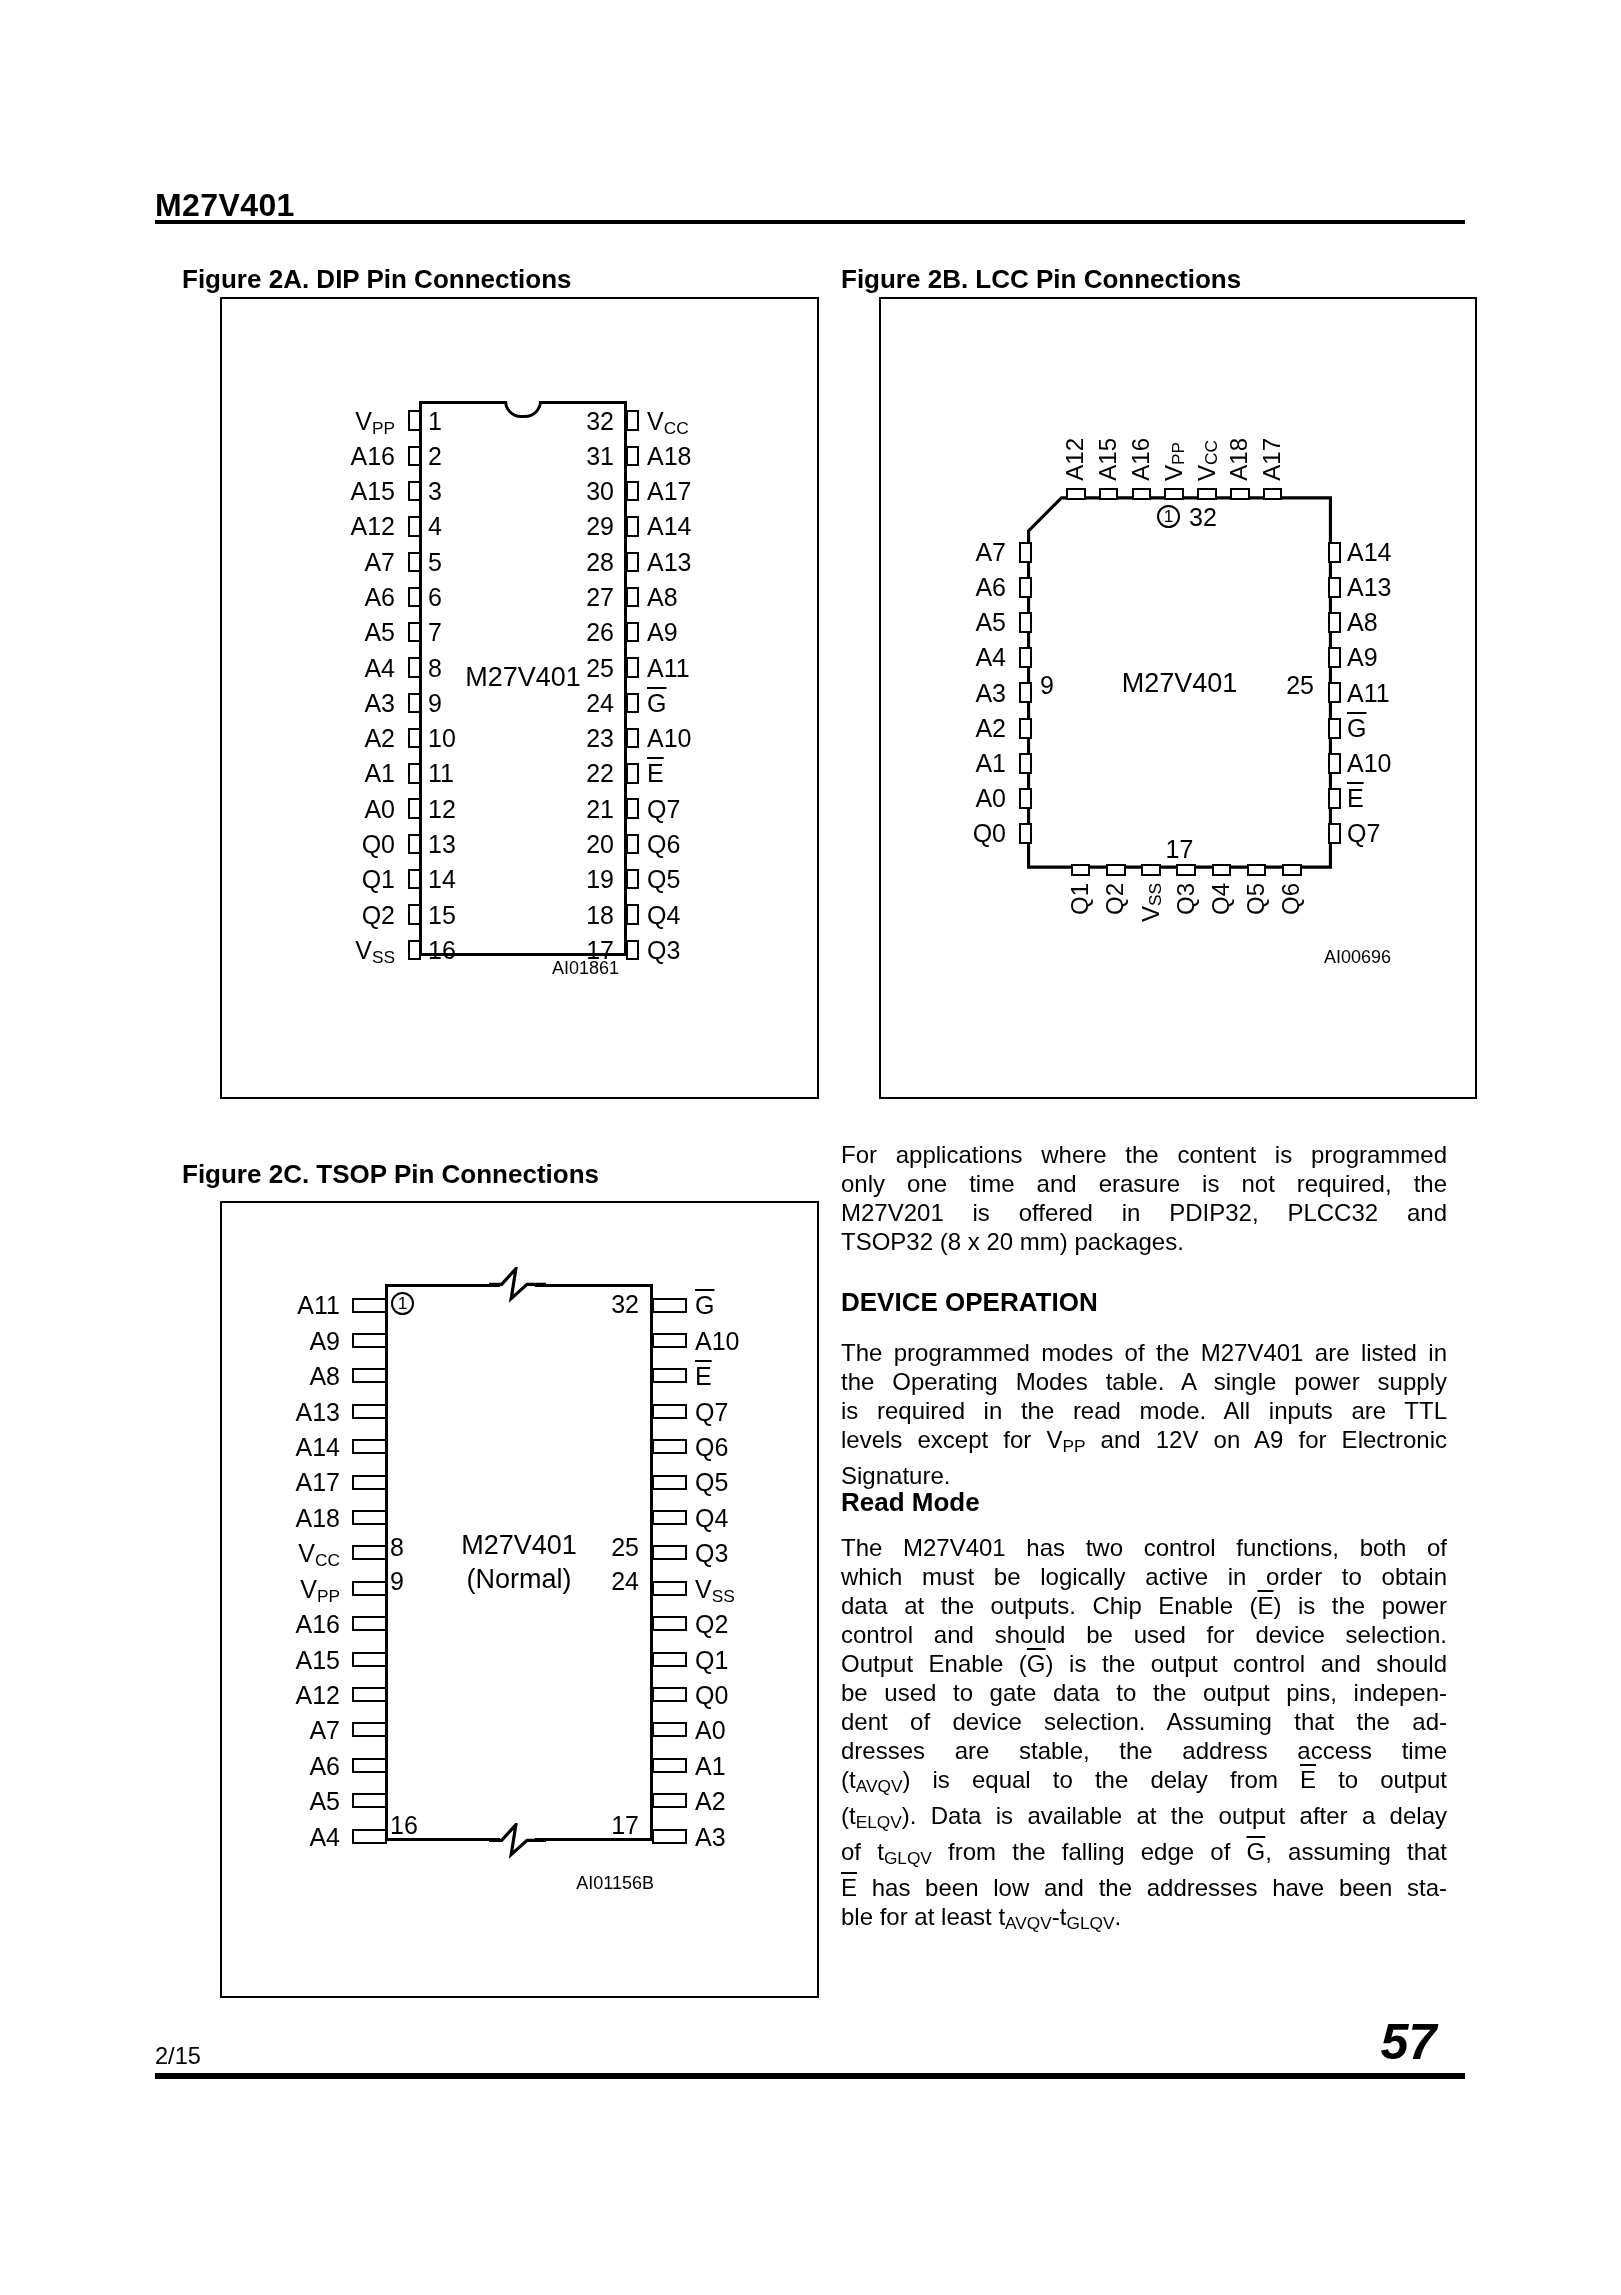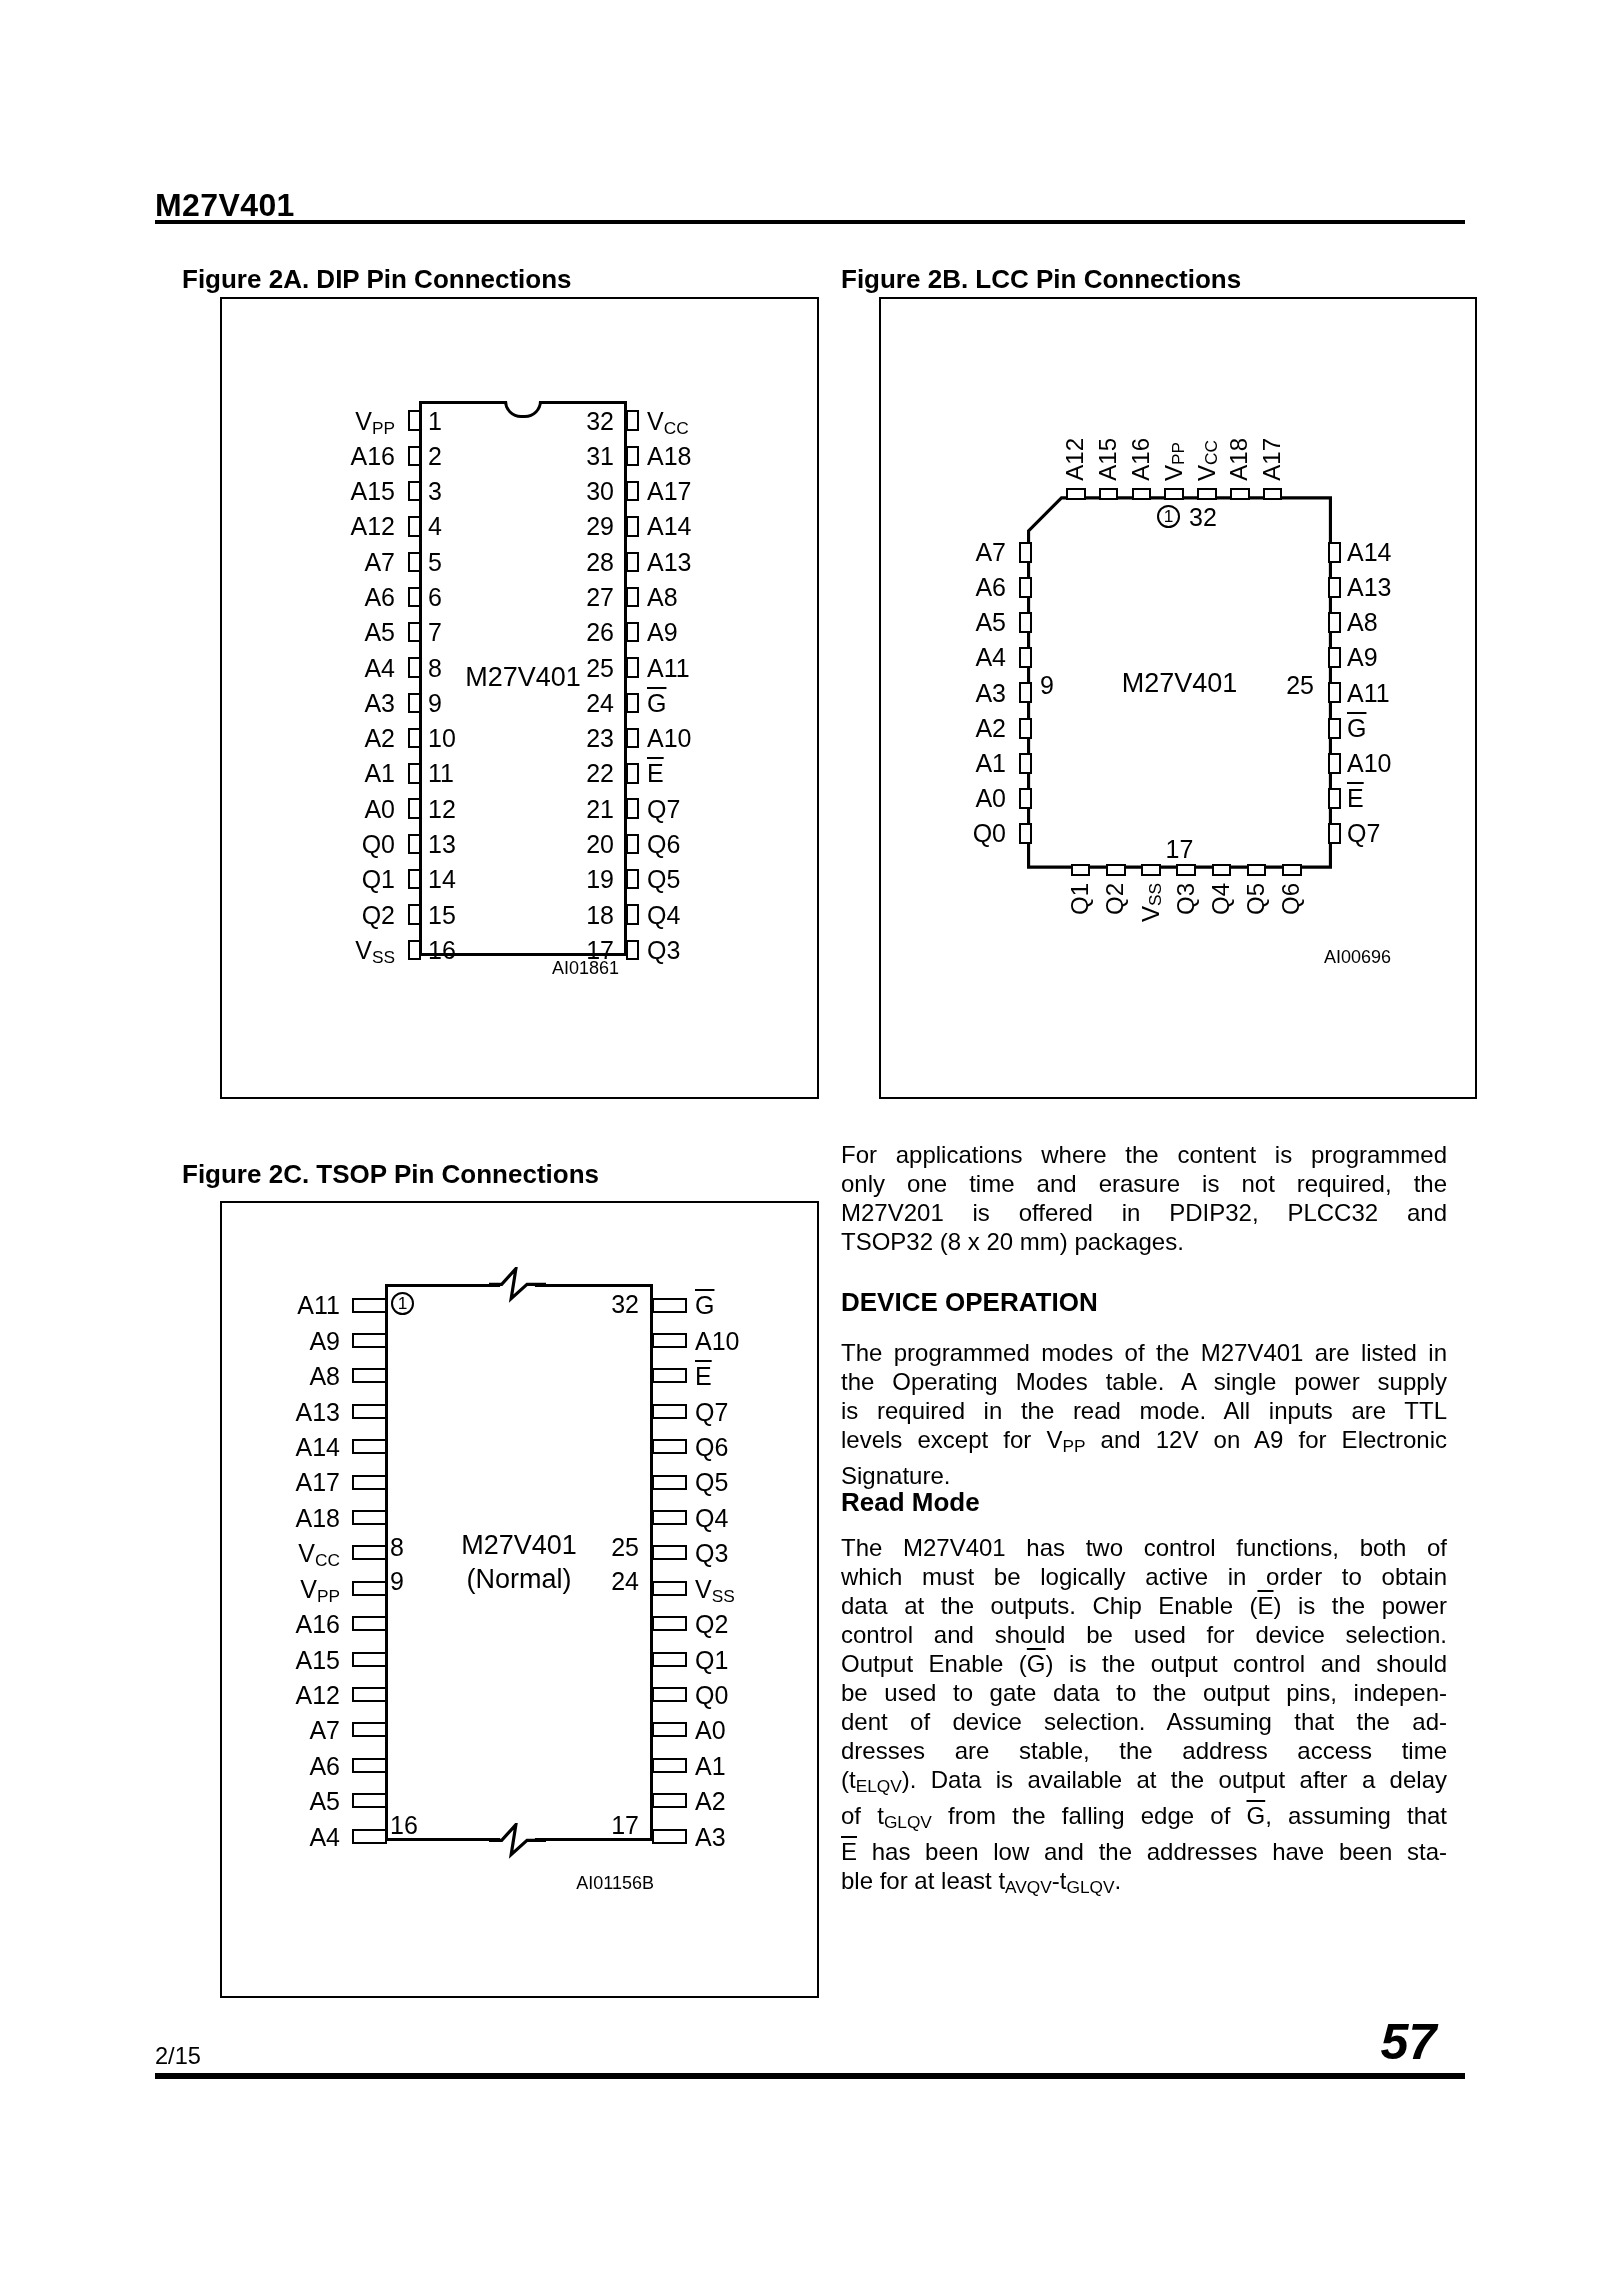--- a/index.html
+++ b/index.html
@@ -598,20 +598,21 @@
   <div class="tcol" id="p3">
 
   <div class="tline" style="--i: 0;">The M27V401 has two control functions, both of</div>
       <div class="tline" style="--i: 1;">which must be logically active in order to obtain</div>
       <div class="tline" style="--i: 2;">data at the outputs. Chip Enable (<span class="ov">E</span>) is the power</div>
       <div class="tline" style="--i: 3;">control and should be used for device selection.</div>
       <div class="tline" style="--i: 4;">Output Enable (<span class="ov">G</span>) is the output control and should</div>
       <div class="tline" style="--i: 5;">be used to gate data to the output pins, indepen-</div>
       <div class="tline" style="--i: 6;">dent of device selection. Assuming that the ad-</div>
       <div class="tline" style="--i: 7;">dresses are stable, the address access time</div>
+      <div class="tline" style="--i: 8;">(t<sub>AVQV</sub>) is equal to the delay from <span class="ov">E</span> to output</div>
       <div class="tline" style="--i: 9;">(t<sub>ELQV</sub>). Data is available at the output after a delay</div>
       <div class="tline" style="--i: 10;">of t<sub>GLQV</sub> from the falling edge of <span class="ov">G</span>, assuming that</div>
       <div class="tline" style="--i: 11;"><span class="ov">E</span> has been low and the addresses have been sta-</div>
       <div class="tline" style="--i: 12;">ble for at least t<sub>AVQV</sub>-t<sub>GLQV</sub>.</div>
     </div>
 
   <div class="abs page-num">2/15</div>
   <svg class="abs logo" viewBox="0 0 84 70">
     <text x="2" y="57" font-family="Liberation Sans, sans-serif" font-size="64" font-weight="bold" font-style="italic" fill="#000">57</text>
   </svg>

